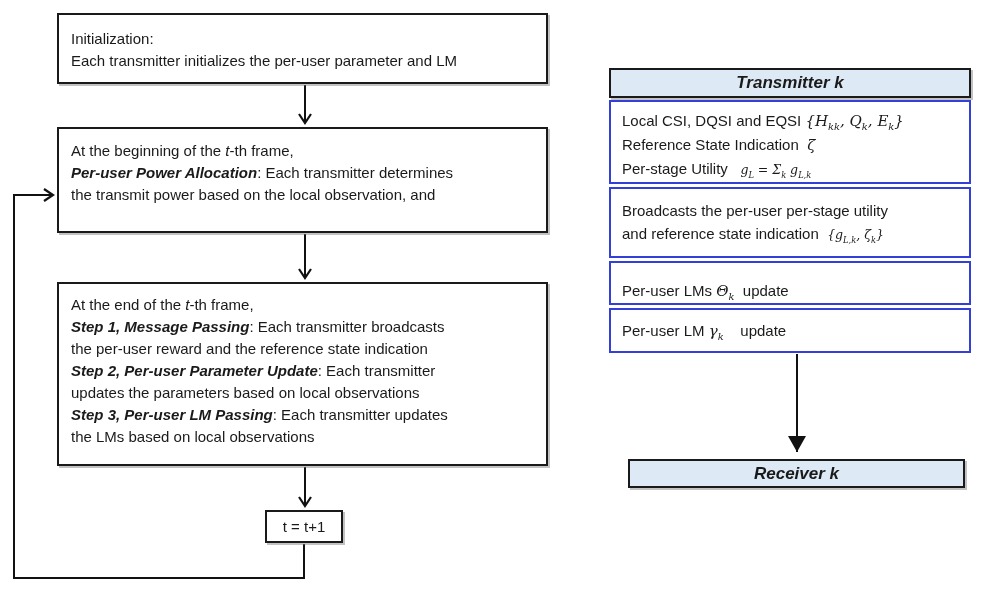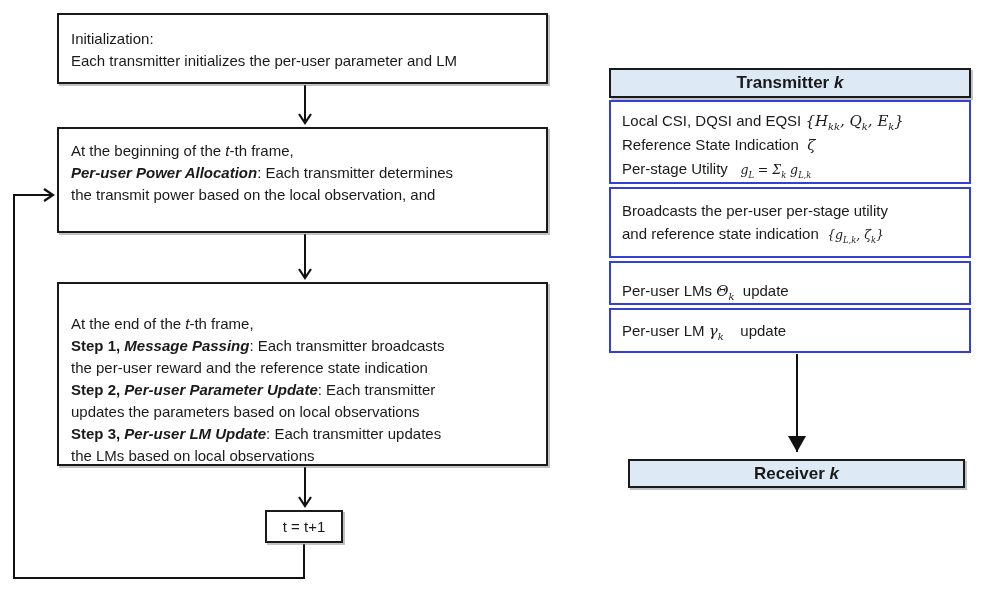--- a/index.html
+++ b/index.html
@@ -10,28 +10,28 @@
   .overlay{position:absolute;left:0;top:0;z-index:0;}
   .box{
     position:absolute;box-sizing:border-box;background:#ffffff;
     border:2px solid #1a1a1a;z-index:1;
     font-size:15px;line-height:22px;
     box-shadow:2px 2px 0 rgba(120,120,120,0.45);
   }
   .fc{padding:11px 12px 6px 12px;}
   .tline{white-space:nowrap;}
   .seg-i{font-style:italic;}
-  .seg-b{font-weight:700;}
+  .seg-b{font-weight:700;font-style:italic;}
   .seg-bi{font-weight:700;font-style:italic;}
   .seg-m{font-family:"DejaVu Serif",serif;font-style:italic;font-size:15px;}
   .seg-ms{font-family:"DejaVu Serif",serif;font-style:italic;font-size:12.5px;}
   sub{font-size:0.66em;line-height:0;font-style:italic;}
   #box1{left:57px;top:13px;width:491px;height:71px;padding-top:13px;}
   #box2{left:57px;top:127px;width:491px;height:106px;}
-  #box3{left:57px;top:282px;width:491px;height:184px;padding-top:29px;}
+  #box3{left:57px;top:282px;width:491px;height:184px;padding-top:10px;}
   #tbox{
     left:265px;top:510px;width:78px;height:33px;
     display:flex;align-items:center;justify-content:center;padding:0;
   }
   .hdr{
     display:flex;align-items:center;justify-content:center;
     background:#ddeaf5;font-size:17px;font-weight:700;
   }
   #theader{left:609px;top:68px;width:362px;height:30px;}
   #receiver{left:628px;top:459px;width:337px;height:29px;}
@@ -74,21 +74,21 @@
     <div class="tline"><span class="seg-bi">Per-user Power Allocation</span><span>: Each transmitter determines</span></div>
     <div class="tline"><span>the transmit power based on the local observation, and</span></div>
   </div>
 
 <div class="box fc" id="box3">
     <div class="tline"><span>At the end of the </span><span class="seg-i">t</span><span>-th frame,</span></div>
     <div class="tline"><span class="seg-b">Step 1, </span><span class="seg-bi">Message Passing</span><span>: Each transmitter broadcasts</span></div>
     <div class="tline"><span>the per-user reward and the reference state indication</span></div>
     <div class="tline"><span class="seg-b">Step 2, </span><span class="seg-bi">Per-user Parameter Update</span><span>: Each transmitter</span></div>
     <div class="tline"><span>updates the parameters based on local observations</span></div>
-    <div class="tline"><span class="seg-b">Step 3, </span><span class="seg-bi">Per-user LM Update</span><span>: Each transmitter updates</span></div>
+    <div class="tline"><span class="seg-b">Step 3, </span><span class="seg-bi">Per-user LM Passing</span><span>: Each transmitter updates</span></div>
     <div class="tline"><span>the LMs based on local observations</span></div>
   </div>
 
 <div class="box" id="tbox">
     <div class="tline"><span>t = t+1</span></div>
   </div>
 
 <div class="box hdr" id="theader">
   <span><span class="seg-b">Transmitter </span><span class="seg-bi">k</span></span>
 </div>

